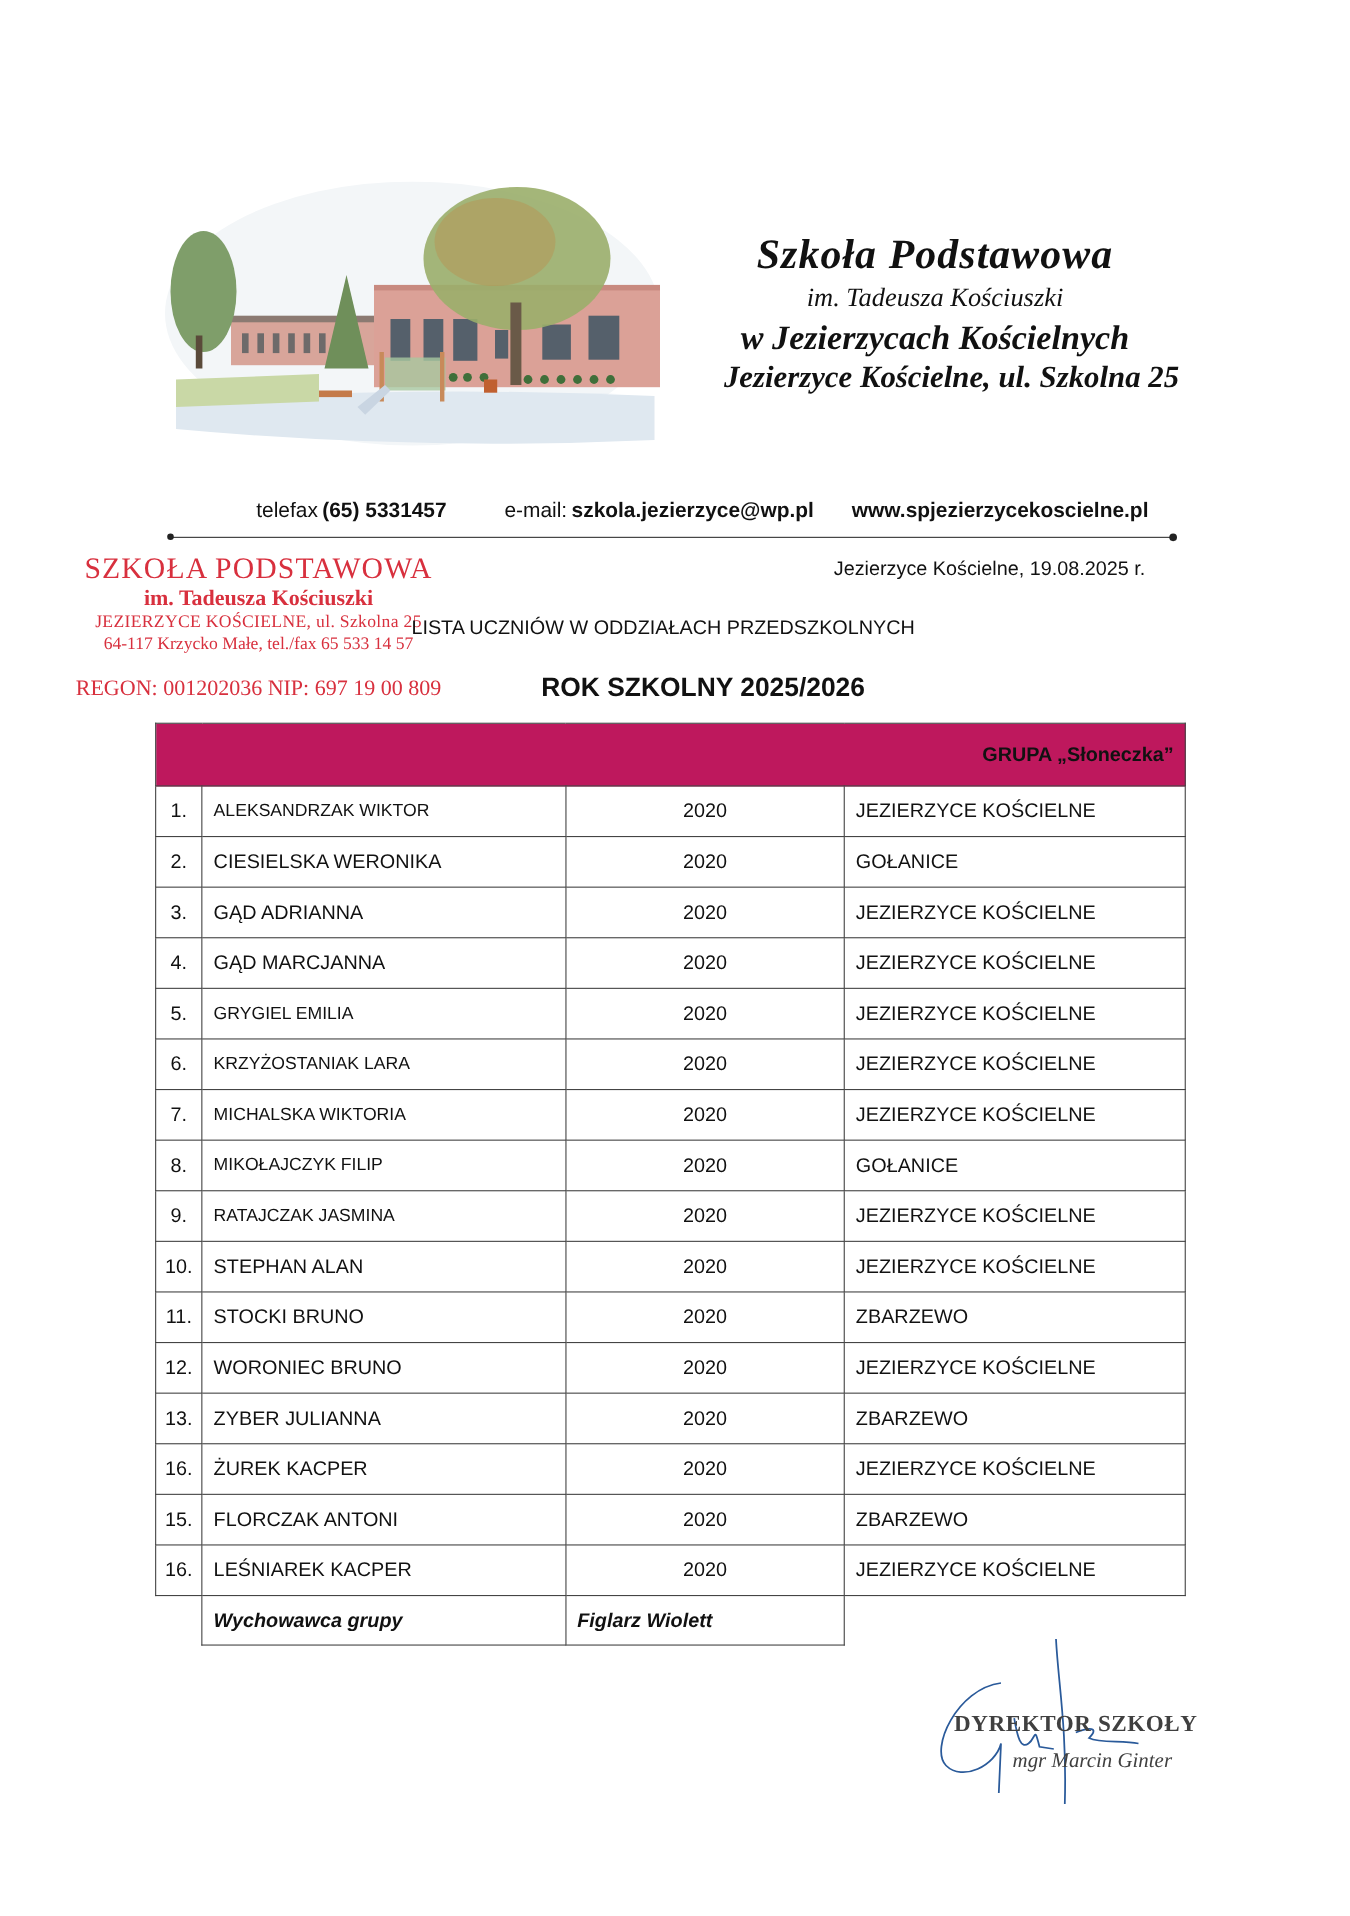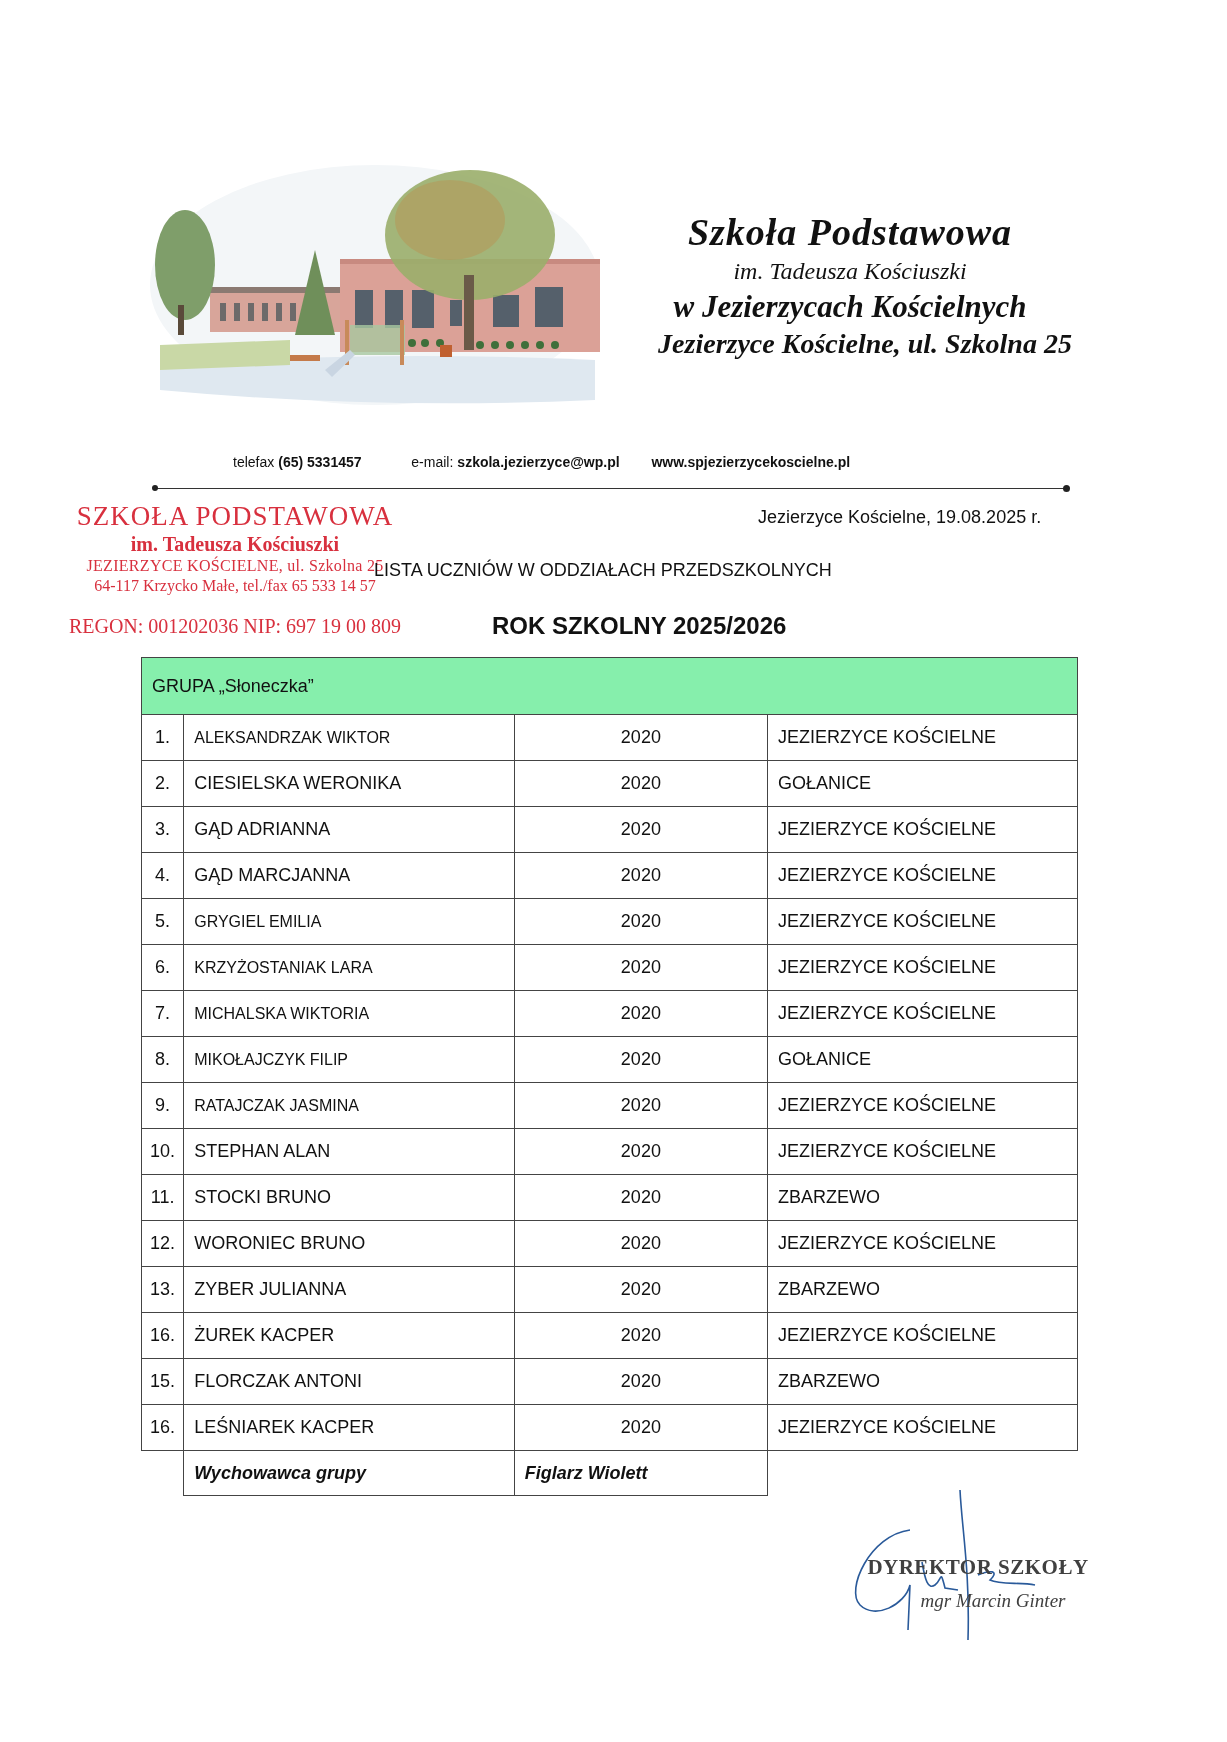--- a/index.html
+++ b/index.html
@@ -6,21 +6,21 @@
     body { width: 1227px; height: 1742px; position: relative; overflow: hidden; font-family: "Liberation Sans", sans-serif; color: #111; }
 
     .photo { position: absolute; left: 150px; top: 165px; width: 450px; height: 245px; }
     .header-text { position: absolute; left: 600px; top: 210px; width: 520px; text-align: center; font-family: "Liberation Serif", serif; font-style: italic; color: #111; }
     .header-text .h-title { font-size: 38px; font-weight: bold; line-height: 44px; letter-spacing: 1px; margin-left: -20px; }
     .header-text .h-line2 { font-size: 24px; line-height: 34px; margin-left: -20px; }
     .header-text .h-line3 { font-size: 31px; font-weight: bold; line-height: 38px; margin-left: -20px; }
     .header-text .h-line4 { font-size: 28px; font-weight: bold; line-height: 36px; margin-left: -20px; }
     .header-text .h-line5 { font-size: 28px; font-weight: bold; line-height: 36px; margin-left: 10px; white-space: nowrap; }
 
-    .contact { position: absolute; top: 454px; left: 233px; font-size: 14px; white-space: nowrap; }
+    .contact { position: absolute; top: 454px; left: 233px; font-size: 19px; white-space: nowrap; }
     .contact span { margin-right: 4px; }
     .contact b { font-weight: bold; }
     .contact .gap { display: inline-block; width: 38px; }
     .contact .gap2 { display: inline-block; width: 20px; }
 
     .rule { position: absolute; left: 155px; top: 488px; width: 910px; height: 1px; background: #333; }
     .rule-dot-l { position: absolute; left: 152px; top: 485px; width: 6px; height: 6px; border-radius: 50%; background: #222; }
     .rule-dot-r { position: absolute; left: 1063px; top: 485px; width: 7px; height: 7px; border-radius: 50%; background: #222; }
 
     .stamp { position: absolute; left: 50px; top: 500px; width: 370px; text-align: center; font-family: "Liberation Serif", serif; color: #d8303e; }
@@ -29,21 +29,21 @@
     .stamp .s3 { font-size: 16px; line-height: 20px; letter-spacing: 0.3px; }
     .stamp .s4 { font-size: 16px; line-height: 20px; }
     .stamp .s5 { font-size: 20px; line-height: 20px; margin-top: 20px; }
 
     .date { position: absolute; top: 507px; left: 758px; font-size: 18px; white-space: nowrap; }
     .doc-title { position: absolute; top: 560px; left: 374px; font-size: 18px; font-weight: normal; white-space: nowrap; }
     .school-year { position: absolute; top: 612px; left: 492px; font-size: 24px; font-weight: bold; white-space: nowrap; }
 
     table.list { position: absolute; left: 141px; top: 657px; width: 937px; border-collapse: collapse; font-size: 18px; }
     table.list td, table.list th { border: 1.5px solid #444; padding: 0 10px; height: 45px; font-weight: normal; }
-    table.list .group-row td { height: 56px; text-align: left; font-weight: normal; background: #86efac; }
+    table.list .group-row td { height: 56px; text-align: right; font-weight: bold; background: #be185d; }
     table.list th { font-weight: bold; text-align: center; height: 46px; }
     table.list td.lp { text-align: center; width: 28px; padding: 0 6px; }
     table.list td.name { width: 300px; }
     table.list td.year { text-align: center; width: 225px; }
     table.list td.place { width: 280px; }
     table.list tr.body-row td { height: 45px; }
     table.list .small { font-size: 16px; }
     table.list tr.footer-row td { border-top: 1.5px solid #444; font-style: italic; font-weight: bold; height: 44px; }
     table.list tr.footer-row td.empty { border: none; }
     table.list tr.footer-row td.tail { border-top: 1.5px solid #444; border-right: none; border-bottom: none; }

